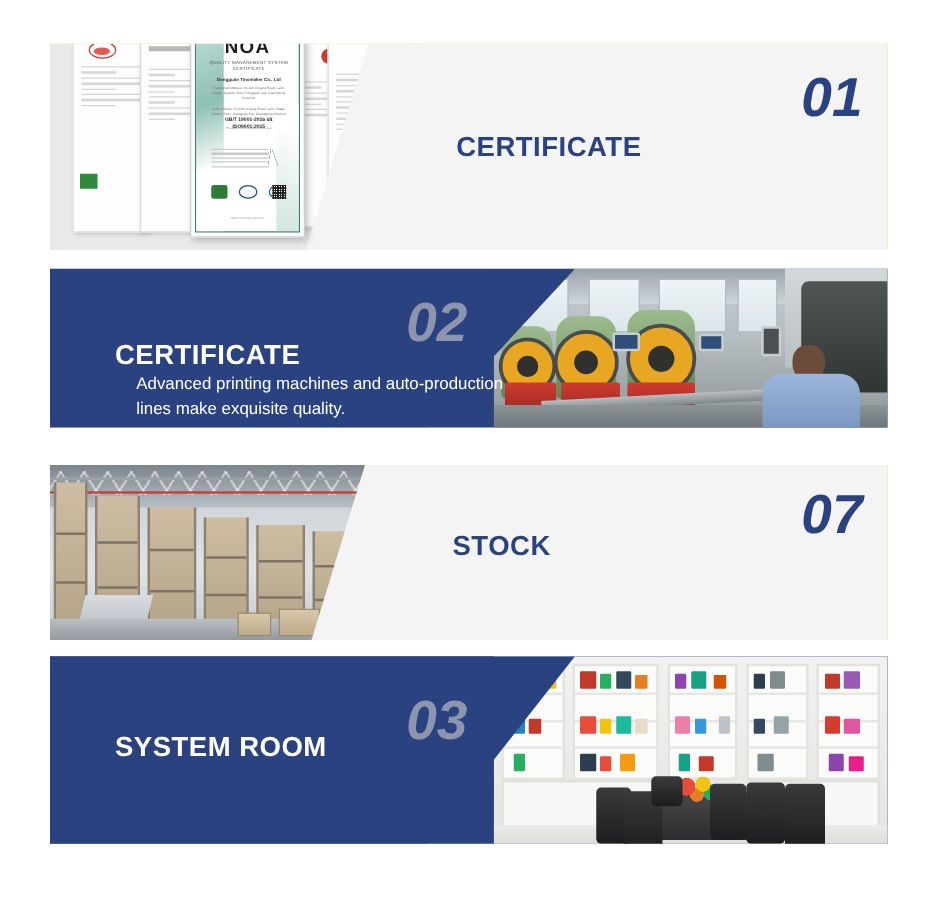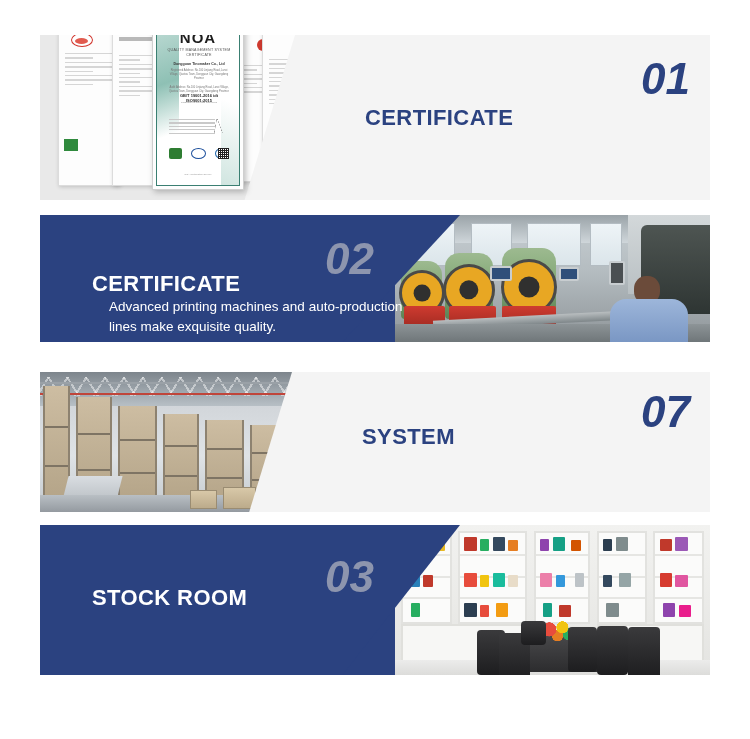--- a/index.html
+++ b/index.html
@@ -593,21 +593,21 @@
         <div class="wh-pallet wp1"></div>
         <div class="wh-pallet wp2"></div>
         <div class="wh-pallet wp3"></div>
       </div>
     </div>
 
     <div class="diag"></div>
     <div class="text-pane"></div>
 
     <div class="big-num num-dark" style="right:20px; top:18px;">07</div>
-    <div class="heading head-dark" style="left:322px; top:54px;">SYSTEM</div>
+    <div class="heading head-dark" style="left:322px; top:54px;">STOCK</div>
   </section>
 
   <section class="panel panel-blue" id="panel04">
 
     <div class="media-pane">
       <div class="photo showroom">
         <div class="sr-shelf s1">
             <i></i>
             <i></i>
             <i></i>
@@ -684,16 +684,16 @@
         <div class="sr-chair" style="left:55%; bottom:2%;  width:9%;  height:30%;"></div>
         <div class="sr-chair" style="left:64%; bottom:0;  width:10%; height:33%;"></div>
         <div class="sr-chair" style="left:74%; bottom:-2%; width:10%; height:34%;"></div>
         <div class="sr-chair" style="left:40%; bottom:20%; width:8%;  height:16%;"></div>
       </div>
     </div>
 
     <div class="blue-wedge"></div>
 
     <div class="big-num num-ghost" style="left:285px; top:30px;">03</div>
-    <div class="heading head-light" style="left:52px; top:62px;">STOCK ROOM</div>
+    <div class="heading head-light" style="left:52px; top:62px;">SYSTEM ROOM</div>
   </section>
 
 </div>
 
 </body></html>

